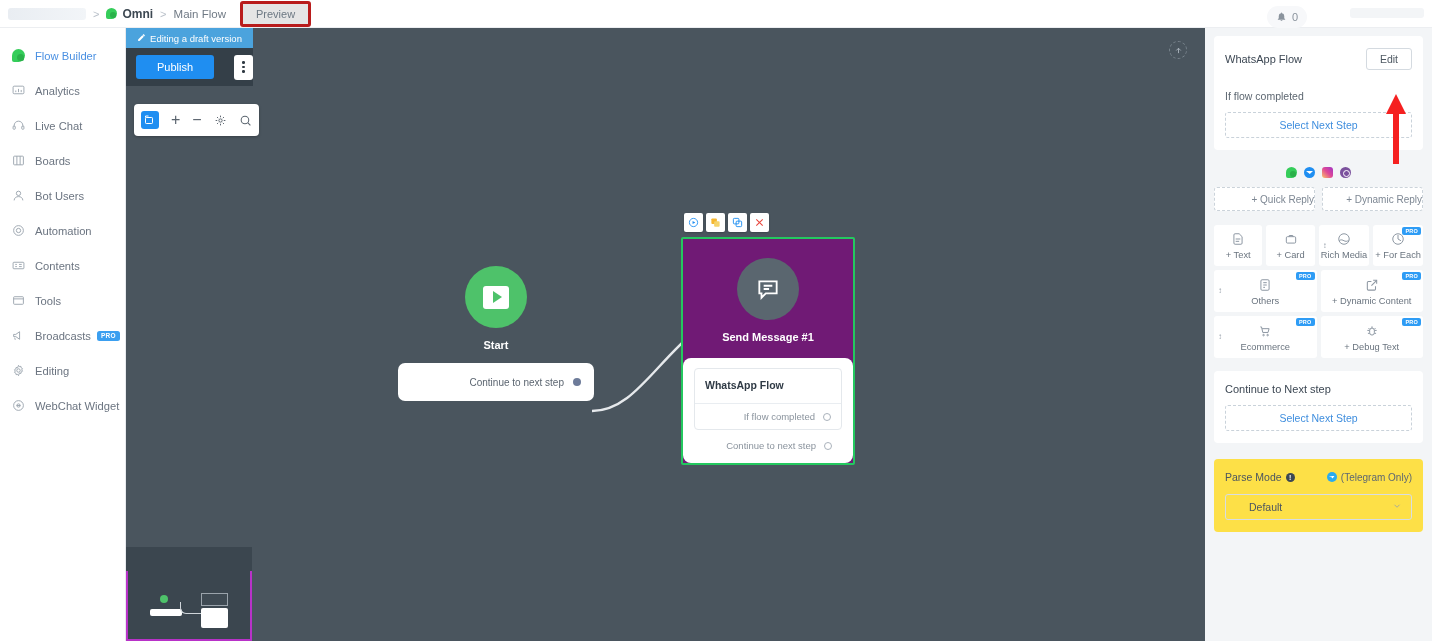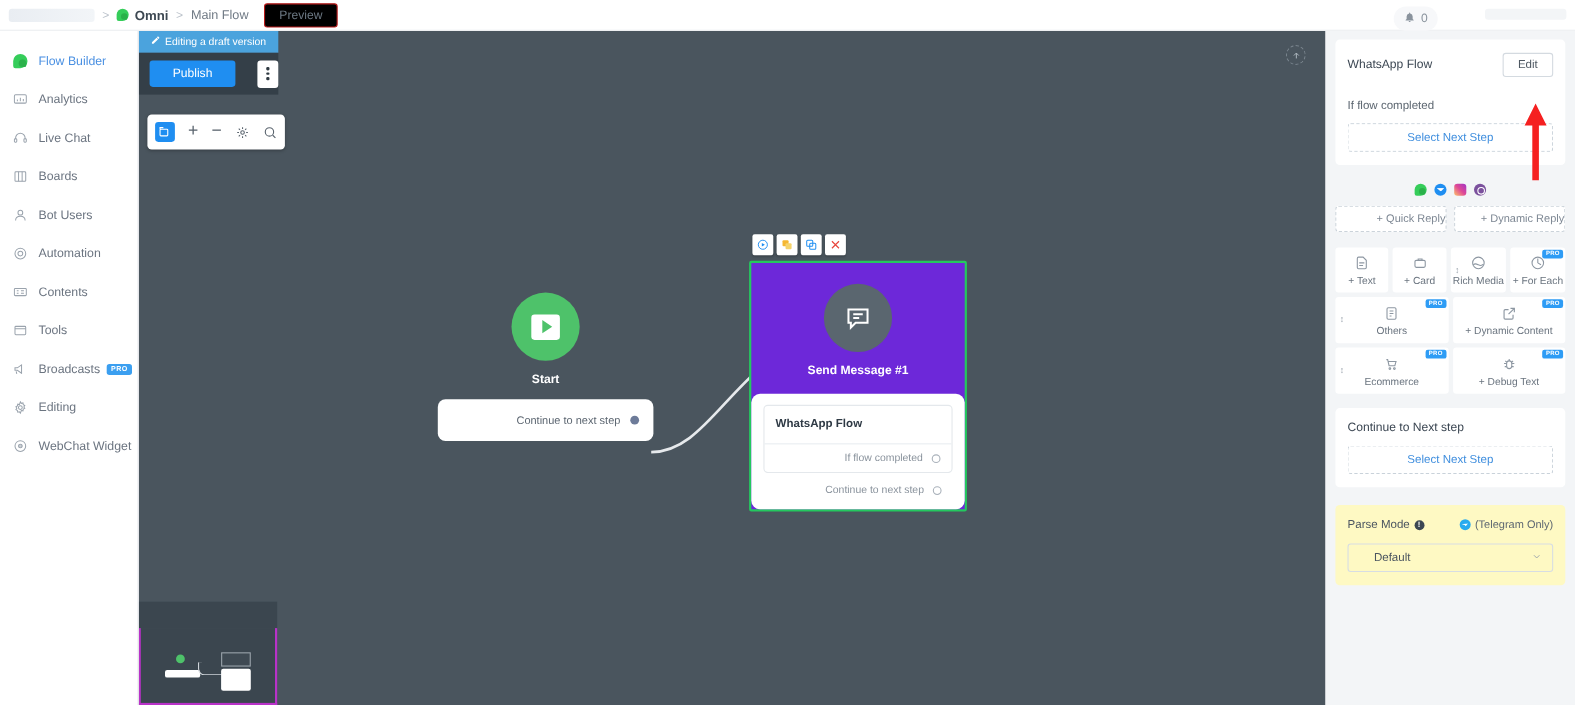--- a/index.html
+++ b/index.html
@@ -29,21 +29,21 @@
     background:#35cd5a;
   }
   .crumb-wa::after{
     content:""; position:absolute; left:4px; top:4px; width:6px; height:6px;
     border-radius:50% 50% 2px 50%; background:#2ab14a;
   }
   .crumb-strong { font-size: 12px; font-weight: bold; color: #3d4852; }
   .crumb-plain  { font-size: 11.5px; color: #707a85; }
   .preview-btn {
     margin-left: 14px; padding: 4px 13px; font-size: 11px; color: #6c7883;
-    background: #000000; border: 1px solid #b91c1c; border-radius: 3px; cursor: pointer;
+    background: #e5e5e5; border: 3px solid #b91c1c; border-radius: 3px; cursor: pointer;
   }
   .bell-wrap {
     position: absolute; right: 125px; top: 6px; display: flex; align-items: center;
     gap: 5px; background: #f7f8fa; border-radius: 11px; padding: 2px 9px; cursor: pointer;
   }
   .bell-count { font-size: 11px; color: #8a939d; }
   .topbar-ghost {
     position:absolute; right: 8px; top: 8px; width: 74px; height: 10px;
     background: #f3f5f7; border-radius: 3px;
   }
@@ -154,22 +154,22 @@
   .start-label { text-align: center; font-size: 11px; font-weight: bold; color: #fff; margin-top: 11px; }
   .start-pill {
     margin-top: 12px; background: #fff; border-radius: 7px; height: 38px;
     display: flex; align-items: center; justify-content: flex-end; padding-right: 13px; gap: 9px;
   }
   .start-pill span { font-size: 10px; color: #5b6570; }
   .port-dot-filled { width: 8px; height: 8px; border-radius: 50%; background: #6d7b99; }
 
   
   .node-msg {
-    position: absolute; left: 555px; top: 209px; width: 198px; height: 228px;
-    border: 2px solid #24c85f; background: #6d28d9; border-radius: 2px;
+    position: absolute; left: 555px; top: 209px; width: 174px; height: 228px;
+    border: 2px solid #24c85f; background: #701a75; border-radius: 2px;
   }
   .node-tools {
     position: absolute; left: 558px; top: 185px; display: flex; gap: 3px;
   }
   .tool-btn {
     width: 19px; height: 19px; background: #fff; border-radius: 2px;
     display: flex; align-items: center; justify-content: center; cursor: pointer;
     box-shadow: 0 1px 2px rgba(0,0,0,.2);
   }
   .tool-btn svg { width: 11px; height: 11px; display:block; }
@@ -249,21 +249,21 @@
     position: absolute; top: 2px; right: 2px; background: #2e9cf5; color: #fff;
     font-size: 5.5px; font-weight: bold; padding: 1px 3px; border-radius: 2px; letter-spacing:.2px;
   }
   .gcell .drag {
     position: absolute; left: 4px; top: 50%; transform: translateY(-50%);
     color: #9aa3ad; font-size: 8px; line-height: 1;
   }
   .gcell.tall { min-height: 42px; }
 
   .rp-card2 { background: #fff; border-radius: 4px; padding: 12px 11px; margin-top: 13px; }
-  .rp-card3 { background: #fef9c3; border-radius: 4px; padding: 12px 11px; margin-top: 16px; }
+  .rp-card3 { background: #fde047; border-radius: 4px; padding: 12px 11px; margin-top: 16px; }
   .parse-head { display: flex; align-items: center; justify-content: space-between; }
   .parse-lbl { font-size: 10.5px; color: #4b5560; display: flex; align-items: center; gap: 4px; }
   .info-dot {
     width: 9px; height: 9px; border-radius: 50%; background: #3c4753; color: #fff;
     font-size: 7px; display: flex; align-items: center; justify-content: center; font-weight: bold;
   }
   .tg-note { font-size: 10px; color: #5d6771; display: flex; align-items: center; gap: 4px; }
   .tg-ico { width: 10px; height: 10px; border-radius: 50%; background: #2aabee; position: relative;}
   .tg-ico::after{content:"";position:absolute;left:2px;top:3.5px;width:6px;height:3px;background:#fff;clip-path:polygon(0 40%,100% 0,60% 100%,45% 62%);}
   .parse-select {

